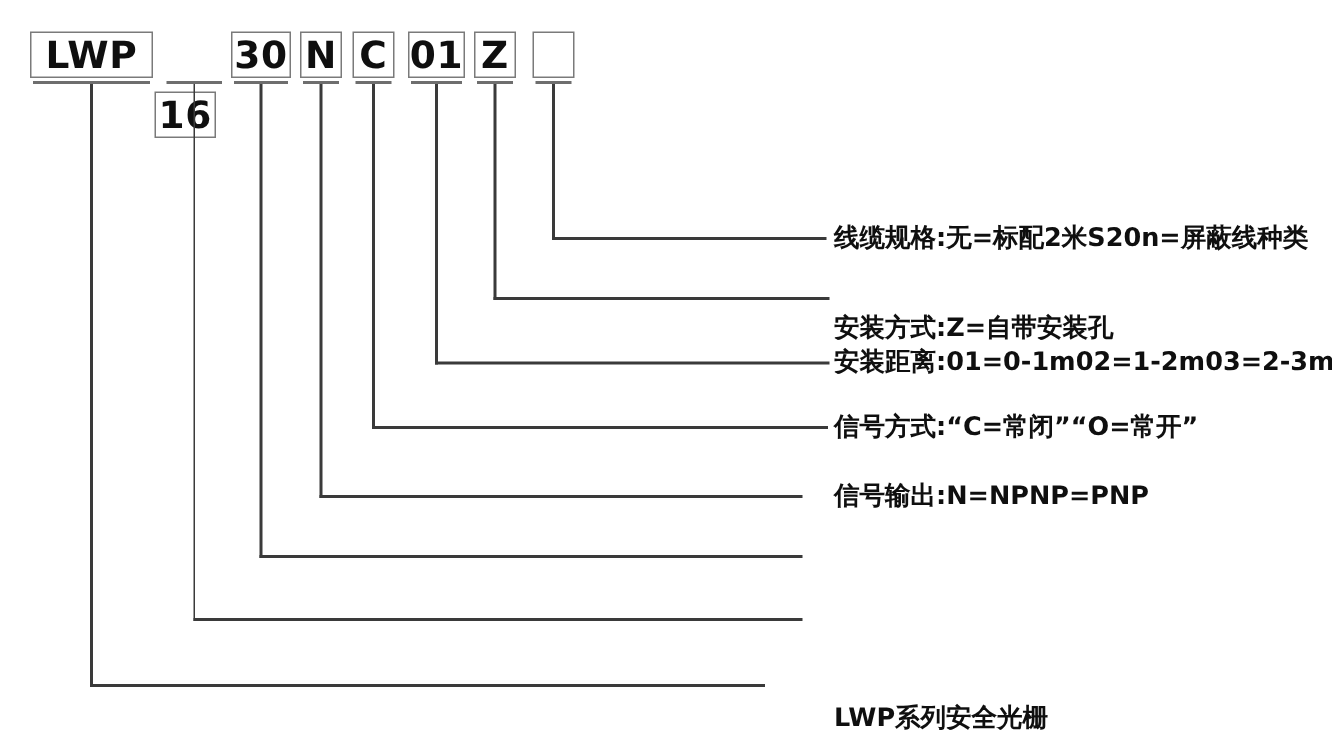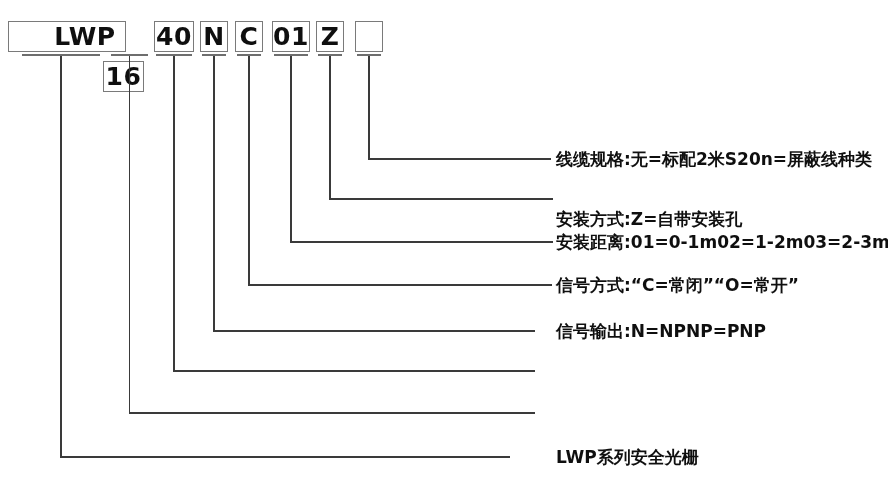--- a/index.html
+++ b/index.html
@@ -20,21 +20,21 @@
   
   .cbox{
     position:absolute;top:21px;height:29px;
     border:1px solid var(--box-border);
     background:var(--bg);
     display:flex;align-items:center;justify-content:center;
     font-weight:bold;font-size:25px;line-height:1;
     color:var(--ink);letter-spacing:0.5px;
     box-sizing:content-box;
   }
-  .b0{left:8px;width:80px;padding-left:36px;}
+  .b0{left:20px;width:80px;}
   .b1{left:103px;width:39px;margin-top:40px;}
   .b2{left:154px;width:38px;}
   .b3{left:200px;width:26px;}
   .b4{left:235px;width:26px;}
   .b5{left:272px;width:36px;}
   .b6{left:316px;width:26px;}
   .b7{left:355px;width:26px;}
   
   .useg{position:absolute;top:54px;height:1.5px;background:var(--underline);}
   .u0{left:22px;width:78px;}
@@ -71,30 +71,30 @@
     font-weight:bold;font-size:17px;line-height:1.3;
     color:var(--ink);white-space:nowrap;
   }
   .l0{top:159px;}
   .l1{top:199px;margin-top:20px;}
   .l2{top:242px;}
   .l3{top:285px;}
   .l4{top:331px;}
   .l5{top:371px;}
   .l6{top:413px;}
-  .l7{top:457px;}
+  .l7{top:479px;}
 </style>
 </head>
 <body>
 
 <div id="stage">
 
   <div class="cbox b0">LWP</div>
   <div class="cbox b1">16</div>
-  <div class="cbox b2">40</div>
+  <div class="cbox b2">30</div>
   <div class="cbox b3">N</div>
   <div class="cbox b4">C</div>
   <div class="cbox b5">01</div>
   <div class="cbox b6">Z</div>
   <div class="cbox b7"></div>
 
   <div class="useg u0"></div>
   <div class="useg u1"></div>
   <div class="useg u2"></div>
   <div class="useg u3"></div>

